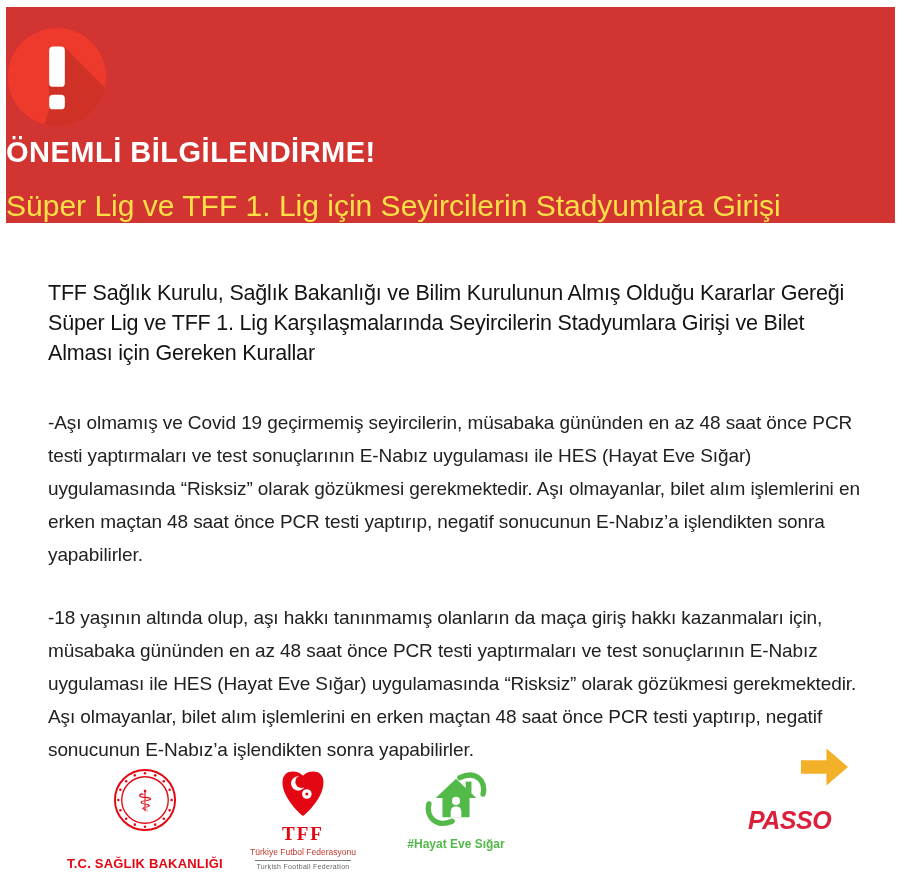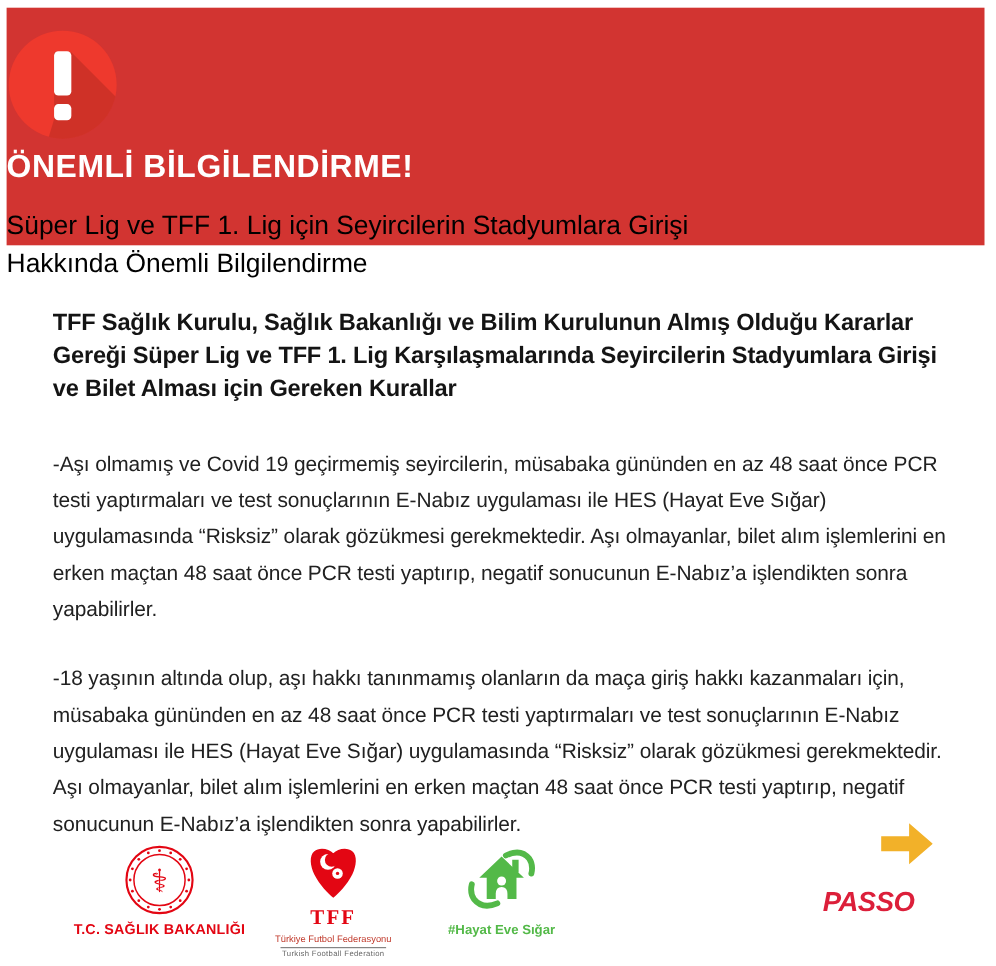--- a/index.html
+++ b/index.html
@@ -21,55 +21,55 @@
   .banner .icon-wrap { margin-top: 19px; height: 102px; }
   .banner-title {
     margin-top: 8px;
     color: #ffffff;
     font-size: 29px;
     font-weight: bold;
     letter-spacing: 0.5px;
   }
   .banner-sub {
     margin-top: 20px;
-    color: #000000;
-    font-size: 24px;
+    color: #fde047;
+    font-size: 30px;
     line-height: 34px;
     font-weight: 400;
   }
 
   
   .main {
     position: absolute; left: 48px; top: 278px;
     width: 814px;
     color: #1f1f1f;
   }
   .main h2 {
     margin: 0 0 38px 0;
     font-size: 21.5px;
     line-height: 30px;
-    font-weight: bold;
+    font-weight: normal;
     color: #141414;
     letter-spacing: -0.2px;
   }
   .main p {
     margin: 0 0 30px 0;
     font-size: 19px;
     line-height: 33px;
     letter-spacing: -0.1px;
     color: #212121;
   }
 
   
   .footer { position: absolute; left: 0; top: 742px; width: 905px; height: 136px; }
   .arrow { position: absolute; left: 801px; top: 4px; width: 47px; height: 42px; }
 
   .logo { position: absolute; text-align: center; }
   .logo-saglik { left: 55px; top: 26px; width: 180px; }
-  .logo-saglik .lbl { margin-top: 0; font-size: 13px; font-weight: bold; color: #e30613; letter-spacing: 0.2px; }
+  .logo-saglik .lbl { margin-top: 20px; font-size: 13px; font-weight: bold; color: #e30613; letter-spacing: 0.2px; }
 
   .logo-tff { left: 245px; top: 28px; width: 116px; }
   .logo-tff .tff-word { font-family: "Liberation Serif", serif; font-weight: bold; font-size: 19px; color: #e30613; letter-spacing: 2px; margin-top: 1px; }
   .logo-tff .tff-sub1 { font-size: 8.5px; color: #c0392b; margin-top: 2px; }
   .logo-tff .tff-sub2 { font-size: 7px; color: #666; border-top: 1px solid #777; margin: 3px 10px 0 10px; padding-top: 2px; letter-spacing: 0.3px; }
 
   .logo-hayat { left: 395px; top: 28px; width: 122px; }
   .logo-hayat .lbl { margin-top: 5px; font-size: 12px; font-weight: bold; color: #53b948; }
 
   .logo-passolig { left: 572px; top: 61px; width: 140px; text-align: left; white-space: nowrap; }
@@ -97,21 +97,20 @@
         <g clip-path="url(#circ)">
           <polygon points="60,22 104,66 104,104 38,104 44,84 44,62 44,22" fill="rgba(0,0,0,0.13)"></polygon>
         </g>
         <rect x="44" y="21" width="16" height="41" rx="4" fill="#ffffff"></rect>
         <rect x="44" y="70" width="16" height="15" rx="4" fill="#ffffff"></rect>
       </svg>
     </div>
     <div class="banner-title">ÖNEMLİ BİLGİLENDİRME!</div>
     <div class="banner-sub">
       <span>Süper Lig ve TFF 1. Lig için Seyircilerin Stadyumlara Girişi</span><br>
-      <span>Hakkında Önemli Bilgilendirme</span>
     </div>
   </div>
 
   <div class="main">
     <h2>TFF Sağlık Kurulu, Sağlık Bakanlığı ve Bilim Kurulunun Almış Olduğu Kararlar Gereği Süper Lig ve TFF 1. Lig Karşılaşmalarında Seyircilerin Stadyumlara Girişi ve Bilet Alması için Gereken Kurallar</h2>
     <p>-Aşı olmamış ve Covid 19 geçirmemiş seyircilerin, müsabaka gününden en az 48 saat önce PCR testi yaptırmaları ve test sonuçlarının E-Nabız uygulaması ile HES (Hayat Eve Sığar) uygulamasında “Risksiz” olarak gözükmesi gerekmektedir. Aşı olmayanlar, bilet alım işlemlerini en erken maçtan 48 saat önce PCR testi yaptırıp, negatif sonucunun E-Nabız’a işlendikten sonra yapabilirler.</p>
     <p>-18 yaşının altında olup, aşı hakkı tanınmamış olanların da maça giriş hakkı kazanmaları için, müsabaka gününden en az 48 saat önce PCR testi yaptırmaları ve test sonuçlarının E-Nabız uygulaması ile HES (Hayat Eve Sığar) uygulamasında “Risksiz” olarak gözükmesi gerekmektedir. Aşı olmayanlar, bilet alım işlemlerini en erken maçtan 48 saat önce PCR testi yaptırıp, negatif sonucunun E-Nabız’a işlendikten sonra yapabilirler.</p>
   </div>
 
   <div class="footer">

